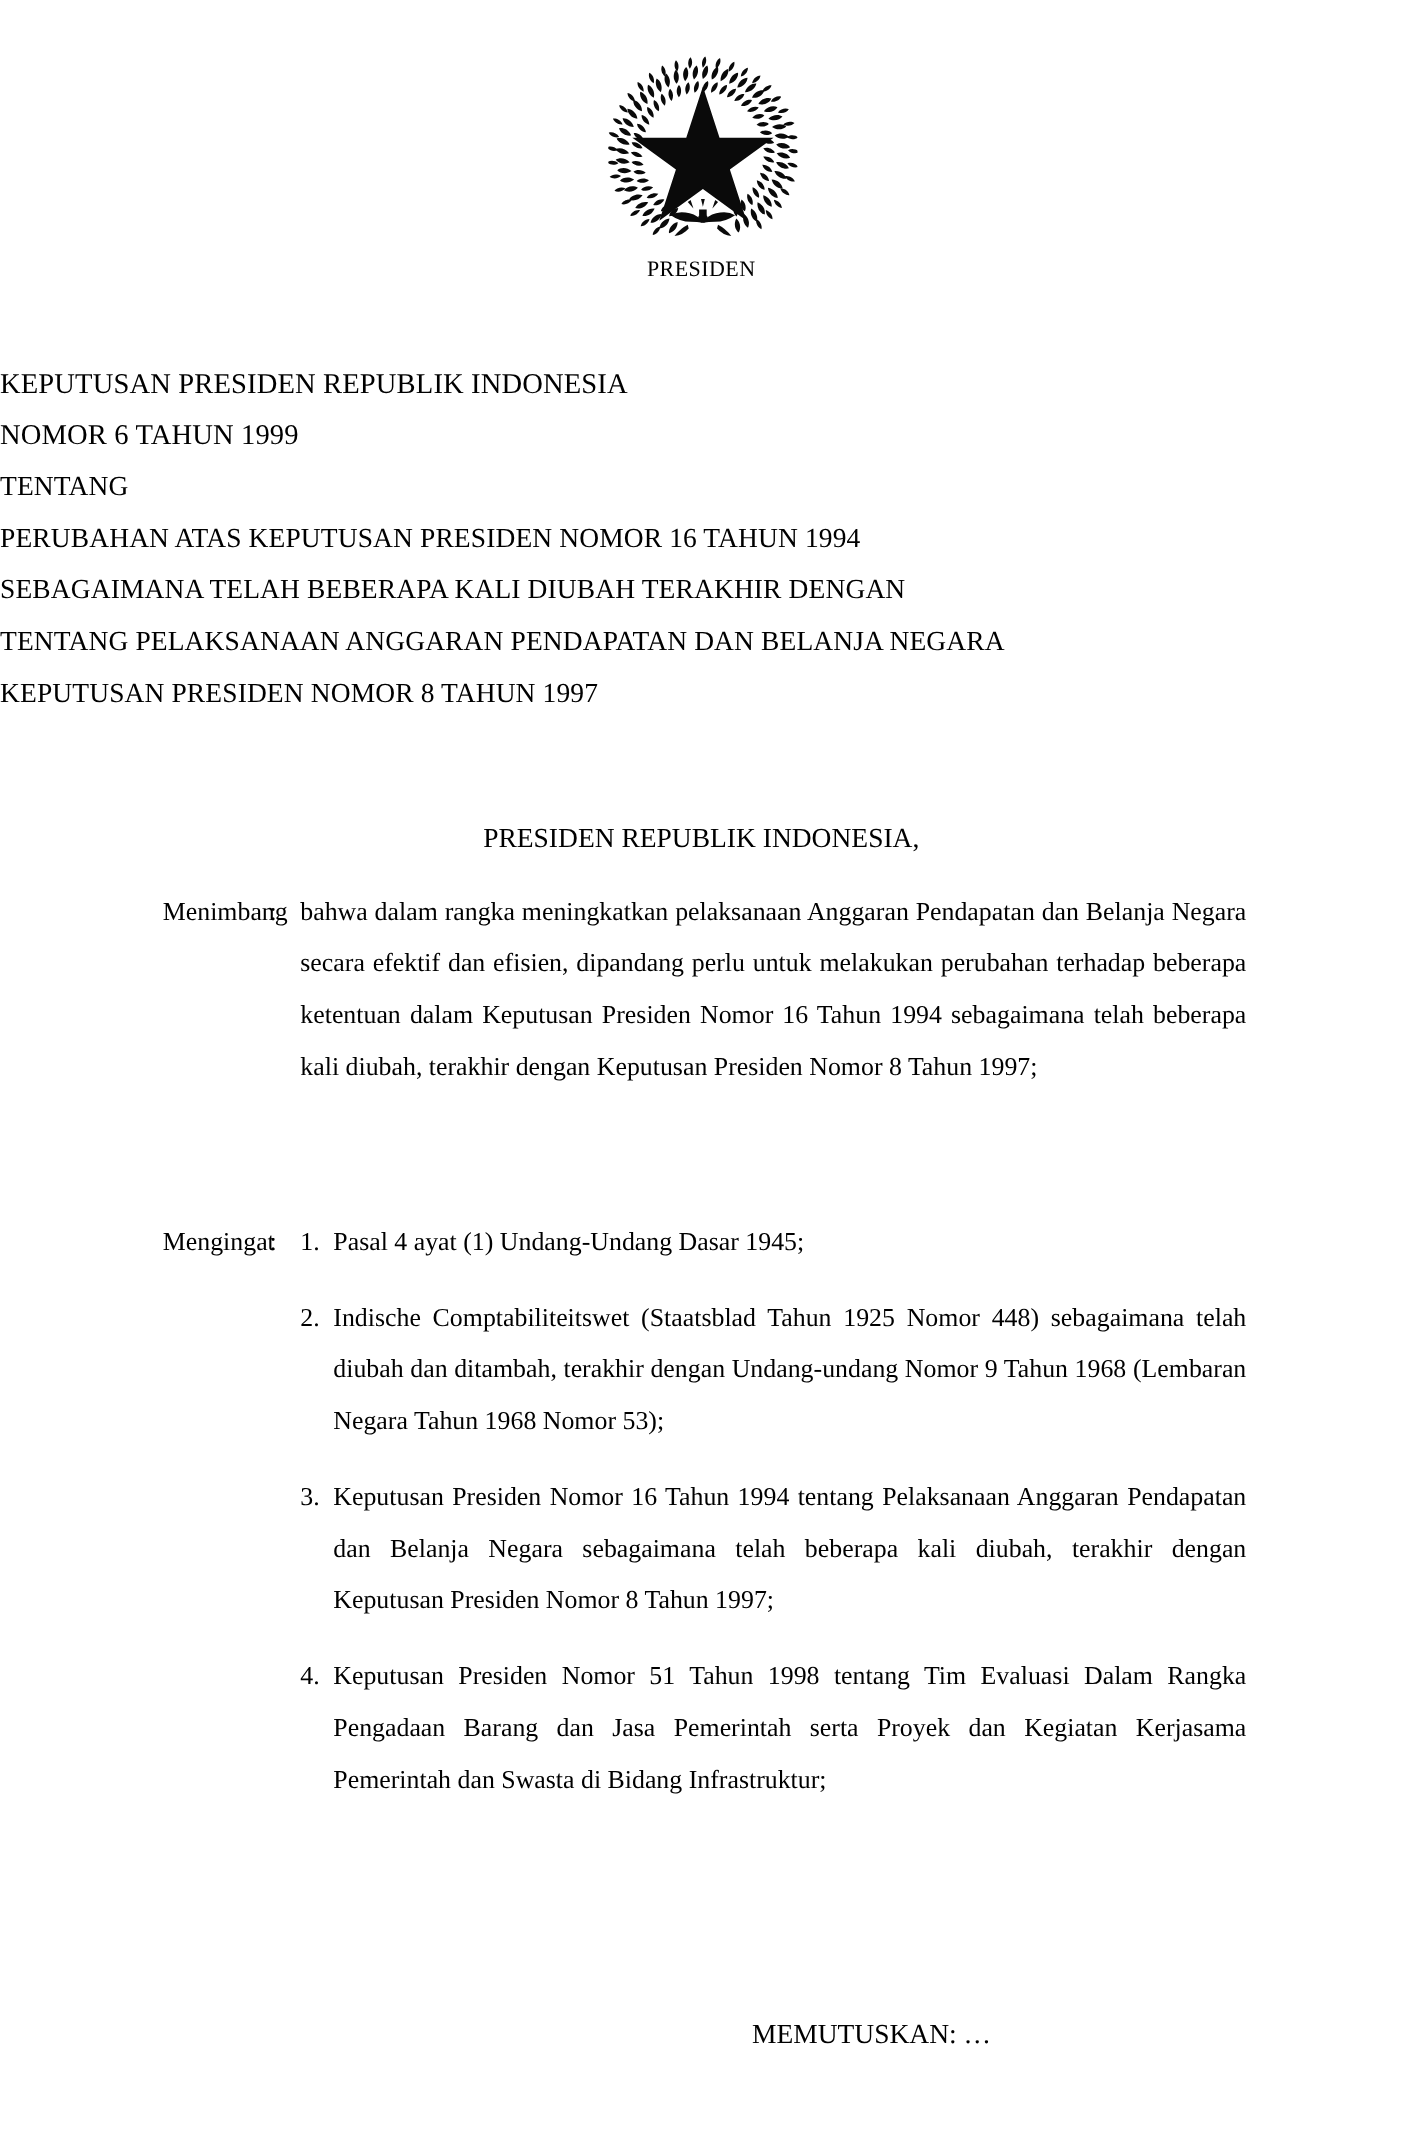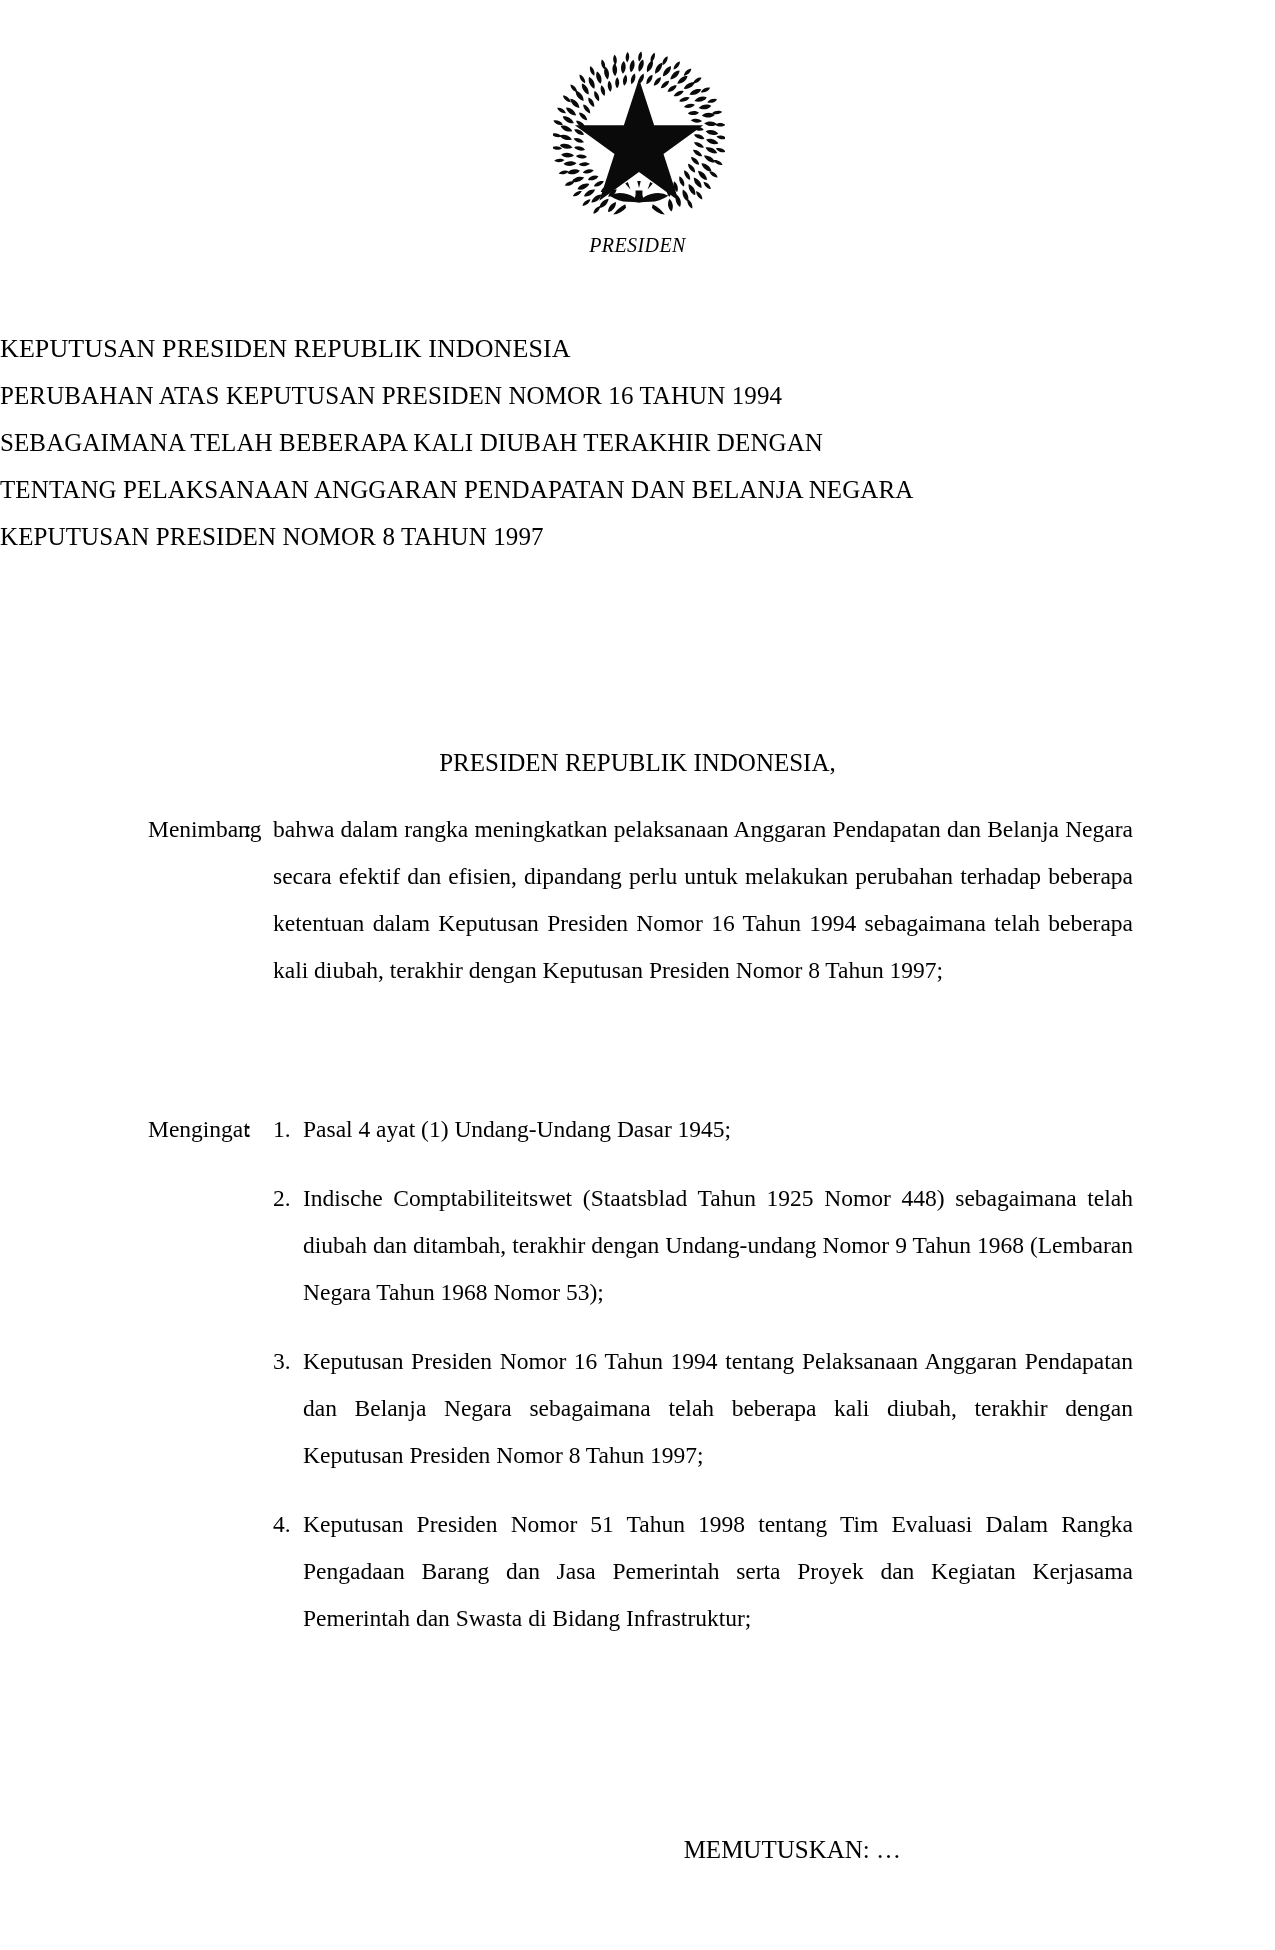--- a/index.html
+++ b/index.html
@@ -36,21 +36,20 @@
   
   .header-caption {
     position: absolute;
     left: 0;
     top: 232px;
     width: 1275px;
     text-align: center;
     line-height: 1.32;
     font-size: 20px;
     letter-spacing: 0.4px;
-    font-style: italic;
   }
   .header-caption div { white-space: nowrap; }
 
   
   .title-block {
     position: absolute;
     left: 0;
     top: 325px;
     width: 1039px;
   }
@@ -278,20 +277,22 @@
       <polygon points="100,38 117.6,92.2 174.6,92.2 128.5,125.6 146.1,179.8 100,146.4 53.9,179.8 71.5,125.6 25.4,92.2 82.4,92.2" fill="#0a0a0a"></polygon>
     </svg>
   </div>
 
   <div class="header-caption">
     <div>PRESIDEN</div>
   </div>
 
   <div class="title-block">
     <div class="tline big">KEPUTUSAN PRESIDEN REPUBLIK INDONESIA</div>
+    <div class="tline big">NOMOR 6 TAHUN 1999</div>
+    <div class="tline">TENTANG</div>
     <div class="tline">PERUBAHAN ATAS KEPUTUSAN PRESIDEN NOMOR 16 TAHUN 1994</div>
     <div class="tline">SEBAGAIMANA TELAH BEBERAPA KALI DIUBAH TERAKHIR DENGAN</div>
     <div class="tline">TENTANG PELAKSANAAN ANGGARAN PENDAPATAN DAN BELANJA NEGARA</div>
     <div class="tline">KEPUTUSAN PRESIDEN NOMOR 8 TAHUN 1997</div>
   </div>
 
   <div class="institution">PRESIDEN REPUBLIK INDONESIA,</div>
 
   <div class="section" id="sec-menimbang">
     <div class="row">

